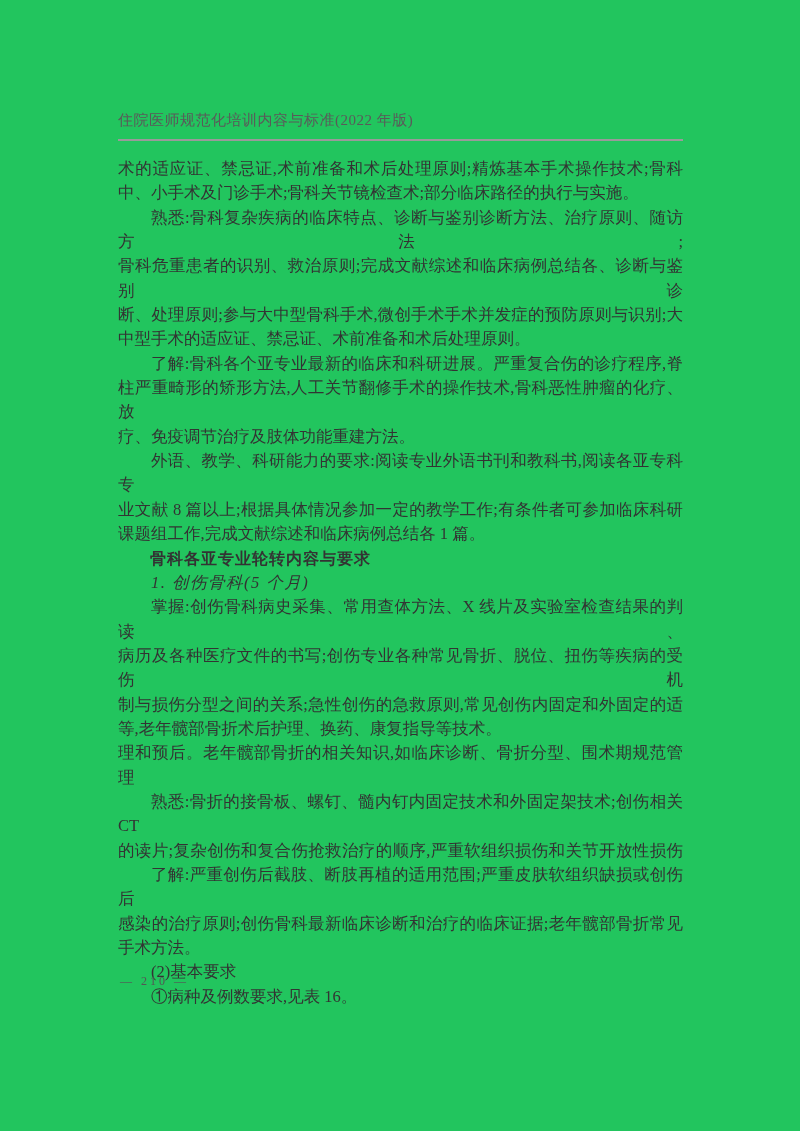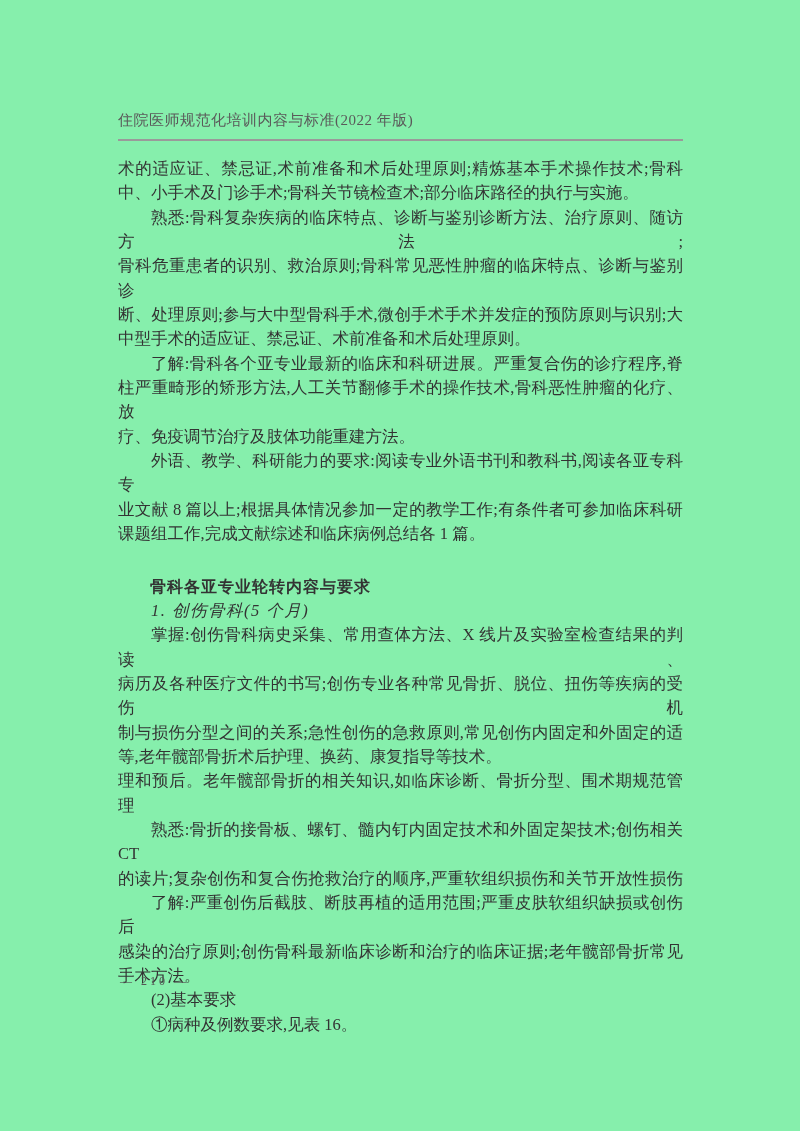--- a/index.html
+++ b/index.html
@@ -5,21 +5,21 @@
   html, body {
     margin: 0;
     padding: 0;
     background: #ffffff;
     font-family: "Liberation Serif", "DejaVu Serif", serif;
   }
   .page {
     position: relative;
     width: 800px;
     height: 1131px;
-    background: #86efac;
+    background: #22c55e;
     overflow: hidden;
   }
   .running-header {
     position: absolute;
     left: 118px;
     top: 111px;
     font-size: 15px;
     color: #5a5a5a;
     letter-spacing: 0.5px;
     white-space: nowrap;
@@ -49,21 +49,20 @@
     text-align-last: auto;
   }
   .line.ind {
     text-indent: 2em;
   }
   .line.bold {
     font-weight: 700;
     font-family: "Liberation Sans", "DejaVu Sans", sans-serif;
     font-size: 16px;
     letter-spacing: 1px;
-    margin-top: 28px;
   }
   .line.kai {
     font-style: italic;
     letter-spacing: 1.5px;
   }
   .page-number {
     position: absolute;
     left: 120px;
     top: 974px;
     font-size: 12px;
@@ -77,21 +76,21 @@
 
 <div class="page">
 
   <div class="running-header">住院医师规范化培训内容与标准(2022 年版)</div>
   <div class="header-rule"></div>
 
   <div class="body-text">
     <div class="line">术的适应证、禁忌证,术前准备和术后处理原则;精炼基本手术操作技术;骨科</div>
     <div class="line end">中、小手术及门诊手术;骨科关节镜检查术;部分临床路径的执行与实施。</div>
     <div class="line ind">熟悉:骨科复杂疾病的临床特点、诊断与鉴别诊断方法、治疗原则、随访方法;</div>
-    <div class="line">骨科危重患者的识别、救治原则;骨科常见恶性肿瘤的临床特点、诊断与鉴别诊</div>
+    <div class="line">骨科危重患者的识别、救治原则;完成文献综述和临床病例总结各、诊断与鉴别诊</div>
     <div class="line">断、处理原则;参与大中型骨科手术,微创手术手术并发症的预防原则与识别;大</div>
     <div class="line end">中型手术的适应证、禁忌证、术前准备和术后处理原则。</div>
     <div class="line ind">了解:骨科各个亚专业最新的临床和科研进展。严重复合伤的诊疗程序,脊</div>
     <div class="line">柱严重畸形的矫形方法,人工关节翻修手术的操作技术,骨科恶性肿瘤的化疗、放</div>
     <div class="line end">疗、免疫调节治疗及肢体功能重建方法。</div>
     <div class="line ind">外语、教学、科研能力的要求:阅读专业外语书刊和教科书,阅读各亚专科专</div>
     <div class="line">业文献 8 篇以上;根据具体情况参加一定的教学工作;有条件者可参加临床科研</div>
     <div class="line end">课题组工作,完成文献综述和临床病例总结各 1 篇。</div>
     <div class="line ind end bold">骨科各亚专业轮转内容与要求</div>
     <div class="line ind end kai">1. 创伤骨科(5 个月)</div>

